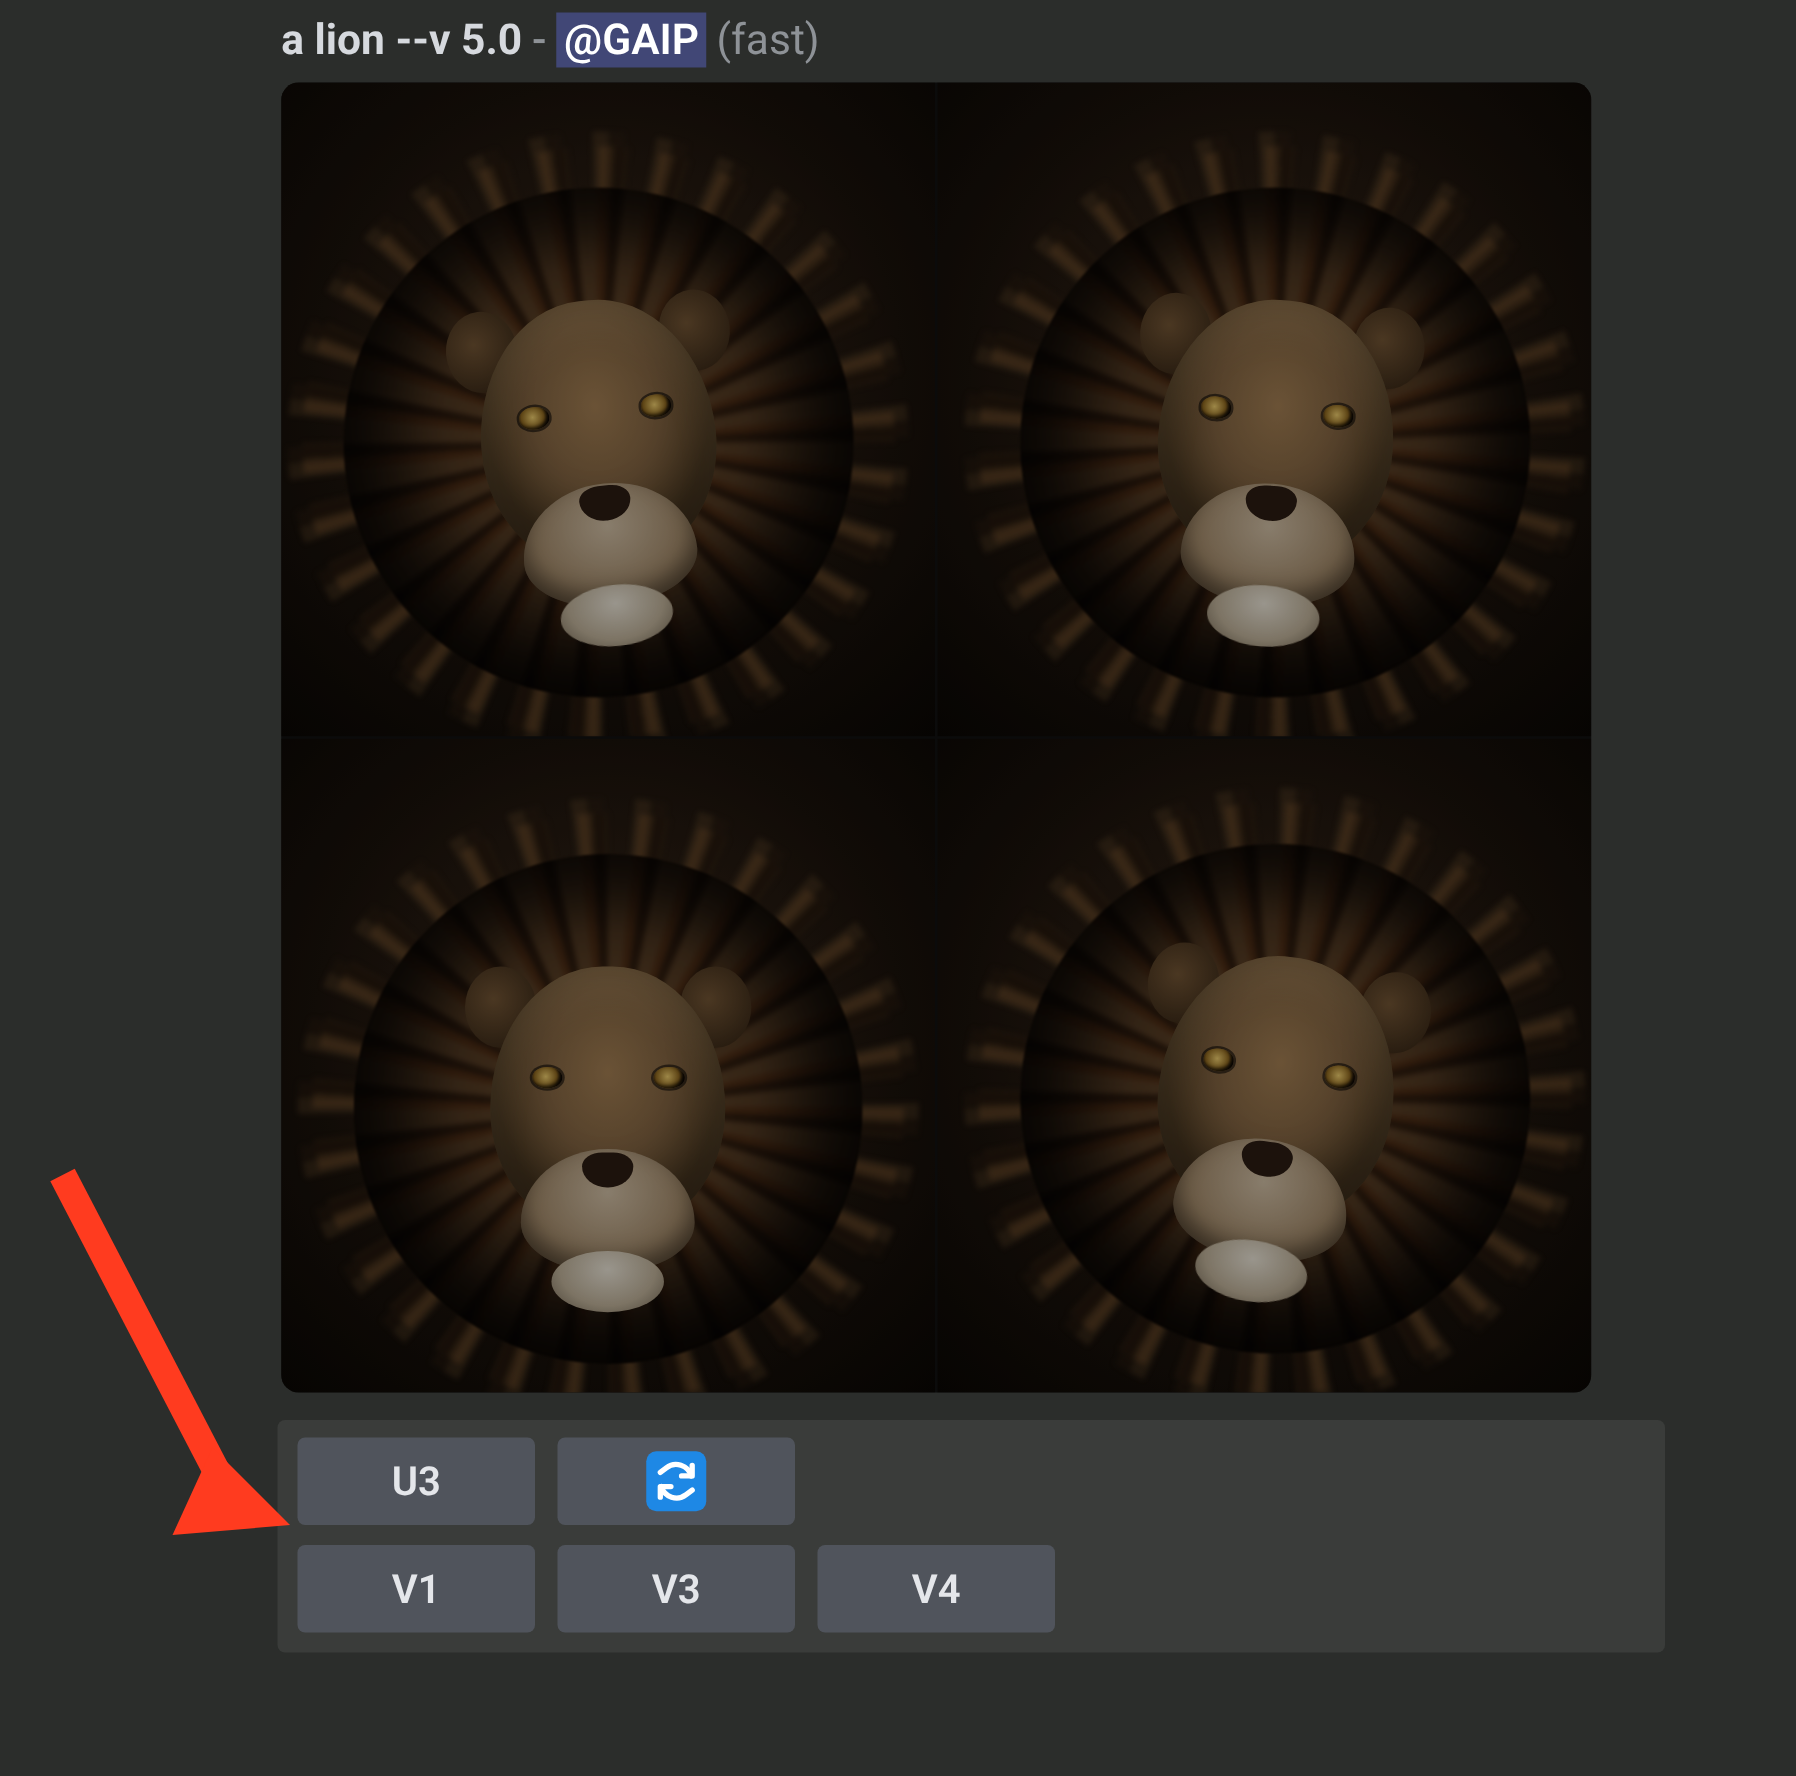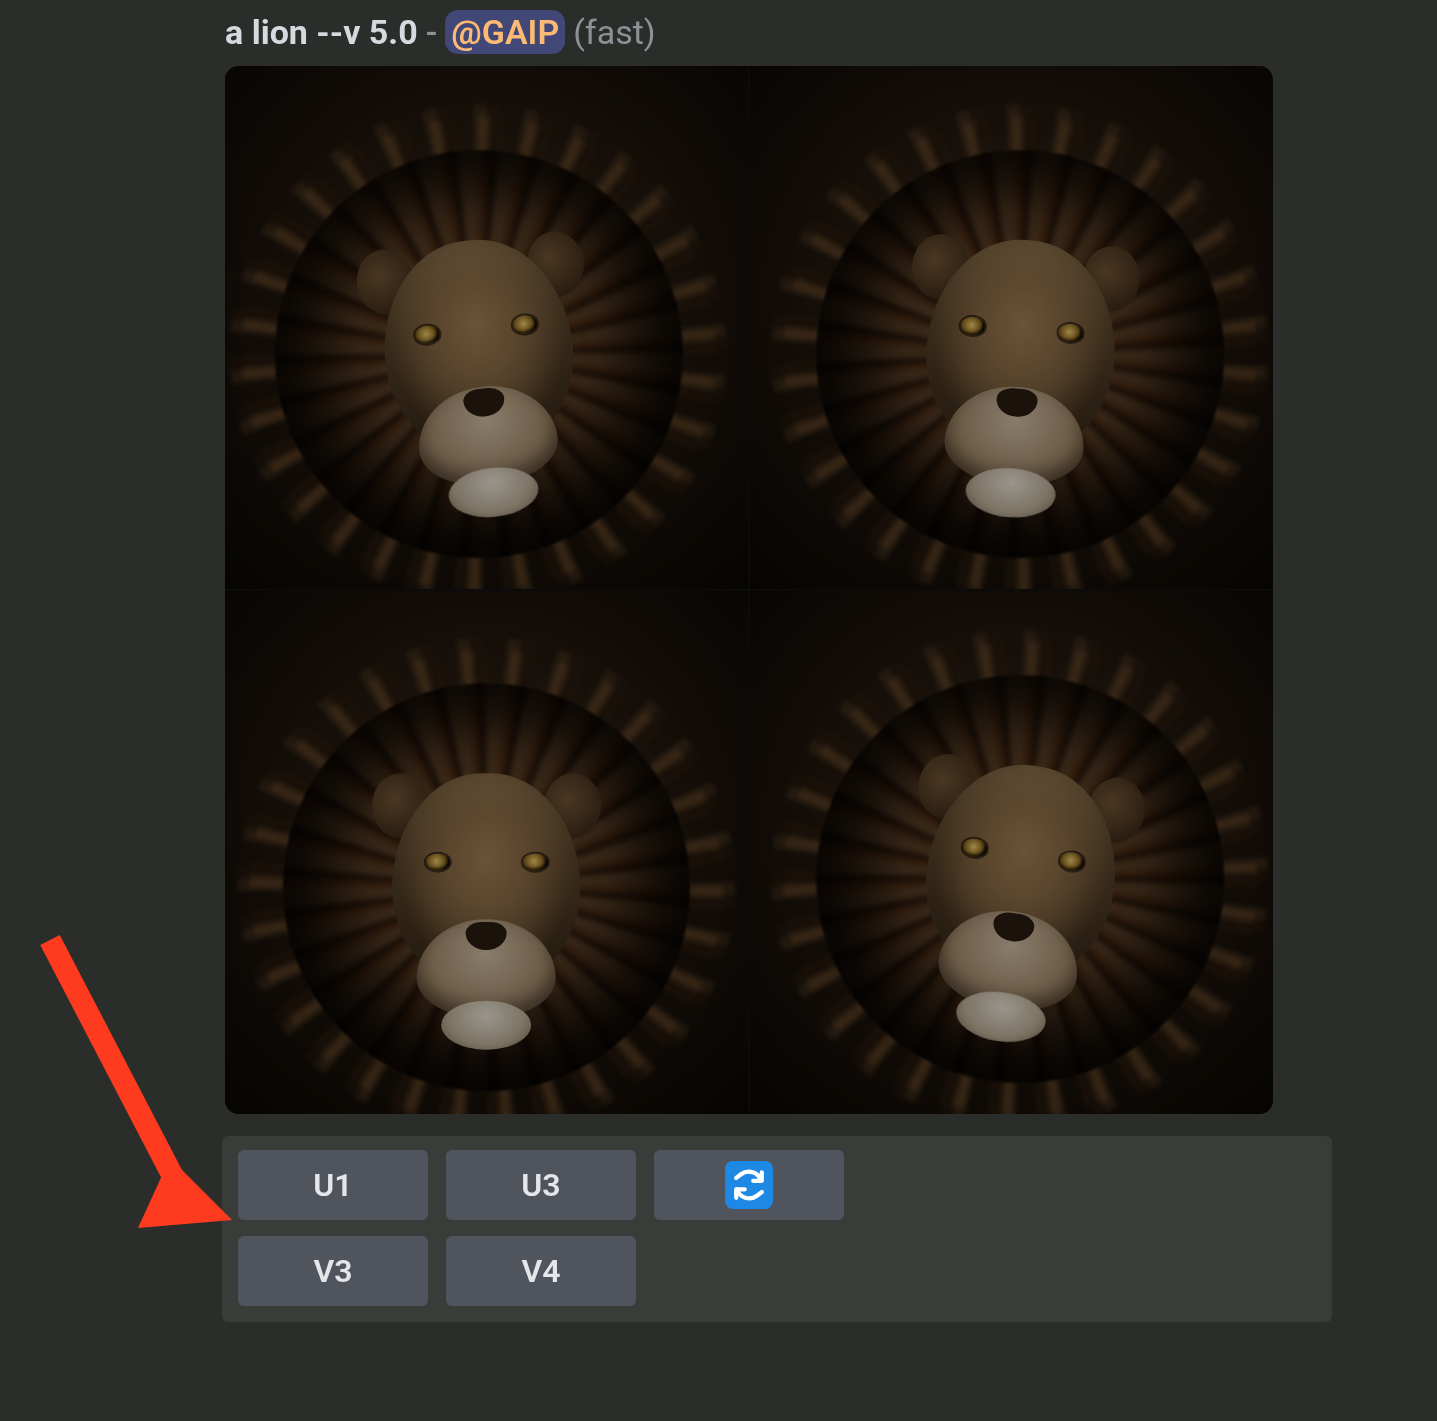--- a/index.html
+++ b/index.html
@@ -29,23 +29,23 @@
     display: flex;
     flex-wrap: wrap;
     align-items: baseline;
     gap: 0;
   }
   .prompt-line .prompt-text { color: #d6d9de; font-weight: 700; }
   .prompt-line .sep { color: #8e9297; font-weight: 500; padding: 0 8px; }
   .mention {
     display: inline-block;
     background: #414776;
-    color: #fdba74;
+    color: #ffffff;
     padding: 0 6px;
-    border-radius: 13px;
+    border-radius: 0;
     font-weight: 600;
   }
   .mode { color: #8e9297; font-weight: 400; padding-left: 8px; }
 
   .image-grid {
     width: 1048px;
     height: 1048px;
     border-radius: 14px;
     overflow: hidden;
     display: grid;
@@ -261,34 +261,34 @@
           <div class="muzzle"></div>
           <div class="nose"></div>
           <div class="chin"></div>
         </div>
     </div>
     <div class="dim-overlay"></div>
   </div>
 
   <div class="button-panel">
     <div class="button-row">
-      <button class="mj-btn">U1</button>
       <button class="mj-btn">U3</button>
       <button class="mj-btn icon">
         <span class="refresh-emoji">
           <svg viewBox="0 0 24 24" fill="none" stroke="#ffffff" stroke-width="3" stroke-linecap="round" stroke-linejoin="round">
             <path d="M21 3v6h-6"></path>
             <path d="M3 21v-6h6"></path>
             <path d="M20.49 9A9 9 0 0 0 6.4 4.4L3 7"></path>
             <path d="M3.51 15A9 9 0 0 0 17.6 19.6L21 17"></path>
           </svg>
         </span>
       </button>
     </div>
     <div class="button-row">
+      <button class="mj-btn">V1</button>
       <button class="mj-btn">V3</button>
       <button class="mj-btn">V4</button>
     </div>
   </div>
 </div>
 
 <svg class="annotation-arrow" viewBox="0 0 220 320">
   <defs>
     <marker id="ah" markerWidth="10" markerHeight="10" refX="6" refY="5" orient="auto">
       <polygon points="0,0 10,5 0,10" fill="#ff3b1f"></polygon>

